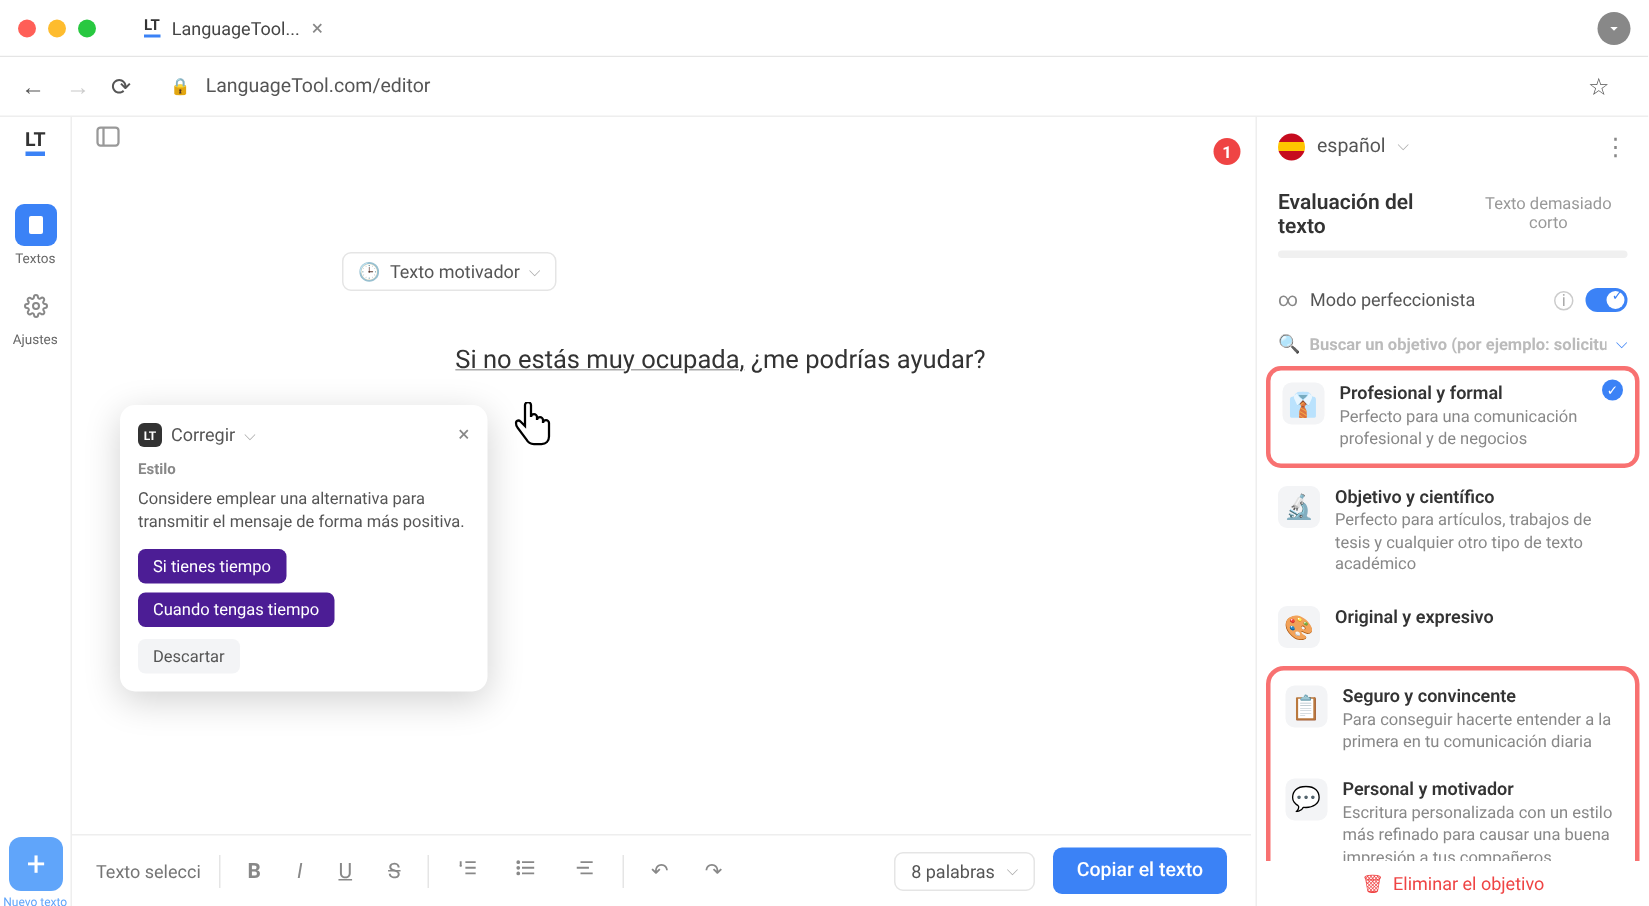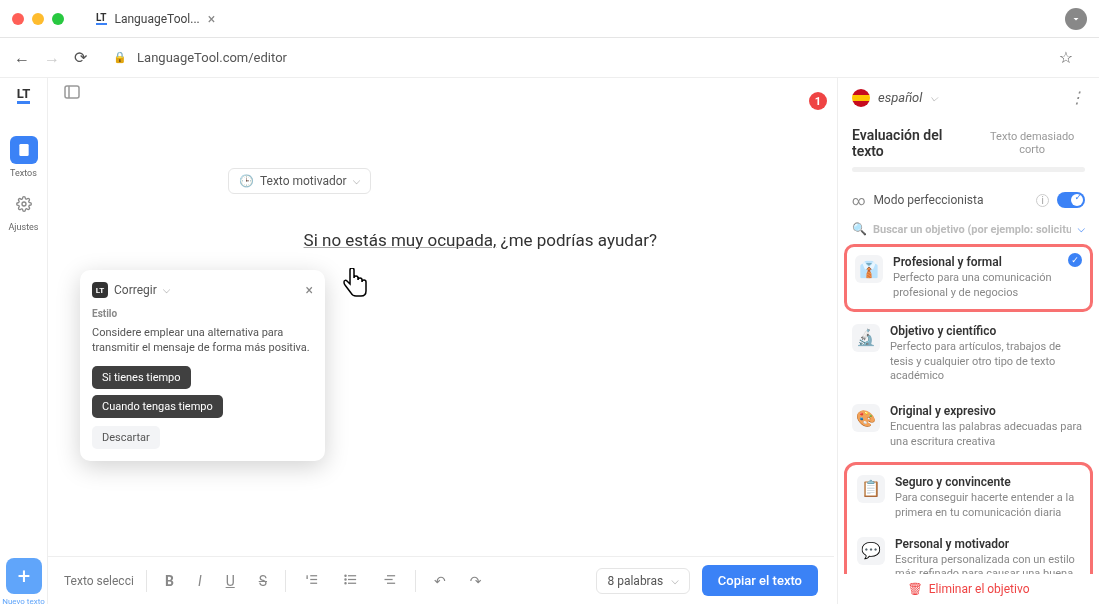--- a/index.html
+++ b/index.html
@@ -50,41 +50,41 @@
 
 
 .correction-popup { position: absolute; top: 270px; left: 80px; width: 245px; background: #fff; border-radius: 10px; box-shadow: 0 6px 24px rgba(0,0,0,0.18); padding: 12px; font-size: 12px; }
 .popup-header { display: flex; align-items: center; gap: 6px; margin-bottom: 10px; }
 .popup-lt-icon { width: 16px; height: 16px; background: #333; color: #fff; border-radius: 4px; display: flex; align-items: center; justify-content: center; font-size: 8px; font-weight: bold; }
 .popup-title { color: #555; font-size: 12px; }
 .popup-close { margin-left: auto; color: #888; font-size: 14px; }
 .popup-category { font-size: 10px; color: #888; font-weight: bold; margin-bottom: 6px; }
 .popup-message { font-size: 11px; color: #555; line-height: 1.4; margin-bottom: 10px; }
 .popup-suggestions { display: flex; gap: 6px; flex-wrap: wrap; margin-bottom: 8px; }
-.suggestion-chip { background: #404040; color: #fff; padding: 5px 10px; border-radius: 5px; font-size: 11px; text-align: right; }
+.suggestion-chip { background: #4c1d95; color: #fff; padding: 5px 10px; border-radius: 5px; font-size: 11px; text-align: right; }
 .discard-btn { background: #f3f4f6; color: #555; padding: 5px 10px; border-radius: 5px; font-size: 11px; display: inline-block; }
 
 
 .cursor-hand { position: absolute; top: 268px; left: 340px; font-size: 28px; pointer-events: none; }
 
 
 .error-badge { position: absolute; top: 92px; right: 272px; width: 18px; height: 18px; background: #ef4444; color: #fff; border-radius: 50%; display: flex; align-items: center; justify-content: center; font-size: 11px; font-weight: bold; }
 
 
 .bottom-toolbar { position: absolute; bottom: 0; left: 48px; right: 265px; height: 48px; border-top: 1px solid #eee; display: flex; align-items: center; padding: 0 16px; gap: 12px; background: #fff; }
 .text-select-input { width: 70px; font-size: 12px; color: #bbb; border: none; outline: none; }
 .toolbar-divider { width: 1px; height: 22px; background: #e5e5e5; }
 .format-btn { color: #888; font-size: 14px; padding: 4px 6px; }
 .format-btn svg { width: 15px; height: 15px; }
 .words-chip { border: 1px solid #e5e5e5; border-radius: 6px; padding: 5px 10px; font-size: 12px; color: #555; display: flex; align-items: center; gap: 8px; }
 .copy-btn { background: #3b82f6; color: #fff; padding: 8px 16px; border-radius: 6px; font-size: 13px; font-weight: 500; }
 
 
 .right-panel { width: 262px; border-left: 1px solid #eee; background: #fff; display: flex; flex-direction: column; font-size: 12px; }
-.rp-header { display: flex; align-items: center; padding: 10px 14px; gap: 8px; font-style: italic; }
+.rp-header { display: flex; align-items: center; padding: 10px 14px; gap: 8px; }
 .flag { width: 18px; height: 18px; border-radius: 50%; background: linear-gradient(to bottom, #c60b1e 33%, #ffc400 33% 66%, #c60b1e 66%); }
 .lang-label { color: #555; font-size: 13px; }
 .kebab { margin-left: auto; color: #888; font-size: 16px; }
 .rp-section { padding: 10px 14px; }
 .eval-row { display: flex; align-items: baseline; gap: 10px; }
 .eval-title { font-weight: 600; color: #333; font-size: 14px; }
 .eval-status { color: #999; font-size: 11px; text-align: center; }
 .progress-bar { height: 5px; background: #f0f0f0; border-radius: 3px; margin-top: 8px; }
 .mode-row { display: flex; align-items: center; gap: 8px; padding: 10px 14px; }
 .mode-icon { color: #888; font-size: 13px; }
@@ -230,21 +230,20 @@
         <div class="obj-icon">🔬</div>
         <div class="obj-body">
           <div class="obj-title">Objetivo y científico</div>
           <div class="obj-desc">Perfecto para artículos, trabajos de tesis y cualquier otro tipo de texto académico</div>
         </div>
       </div>
       <div class="obj-card">
         <div class="obj-icon">🎨</div>
         <div class="obj-body">
           <div class="obj-title">Original y expresivo</div>
-          <div class="obj-desc">Encuentra las palabras adecuadas para una escritura creativa</div>
         </div>
       </div>
       <div class="obj-group-highlight">
         <div class="obj-card">
           <div class="obj-icon">📋</div>
           <div class="obj-body">
             <div class="obj-title">Seguro y convincente</div>
             <div class="obj-desc">Para conseguir hacerte entender a la primera en tu comunicación diaria</div>
           </div>
         </div>

